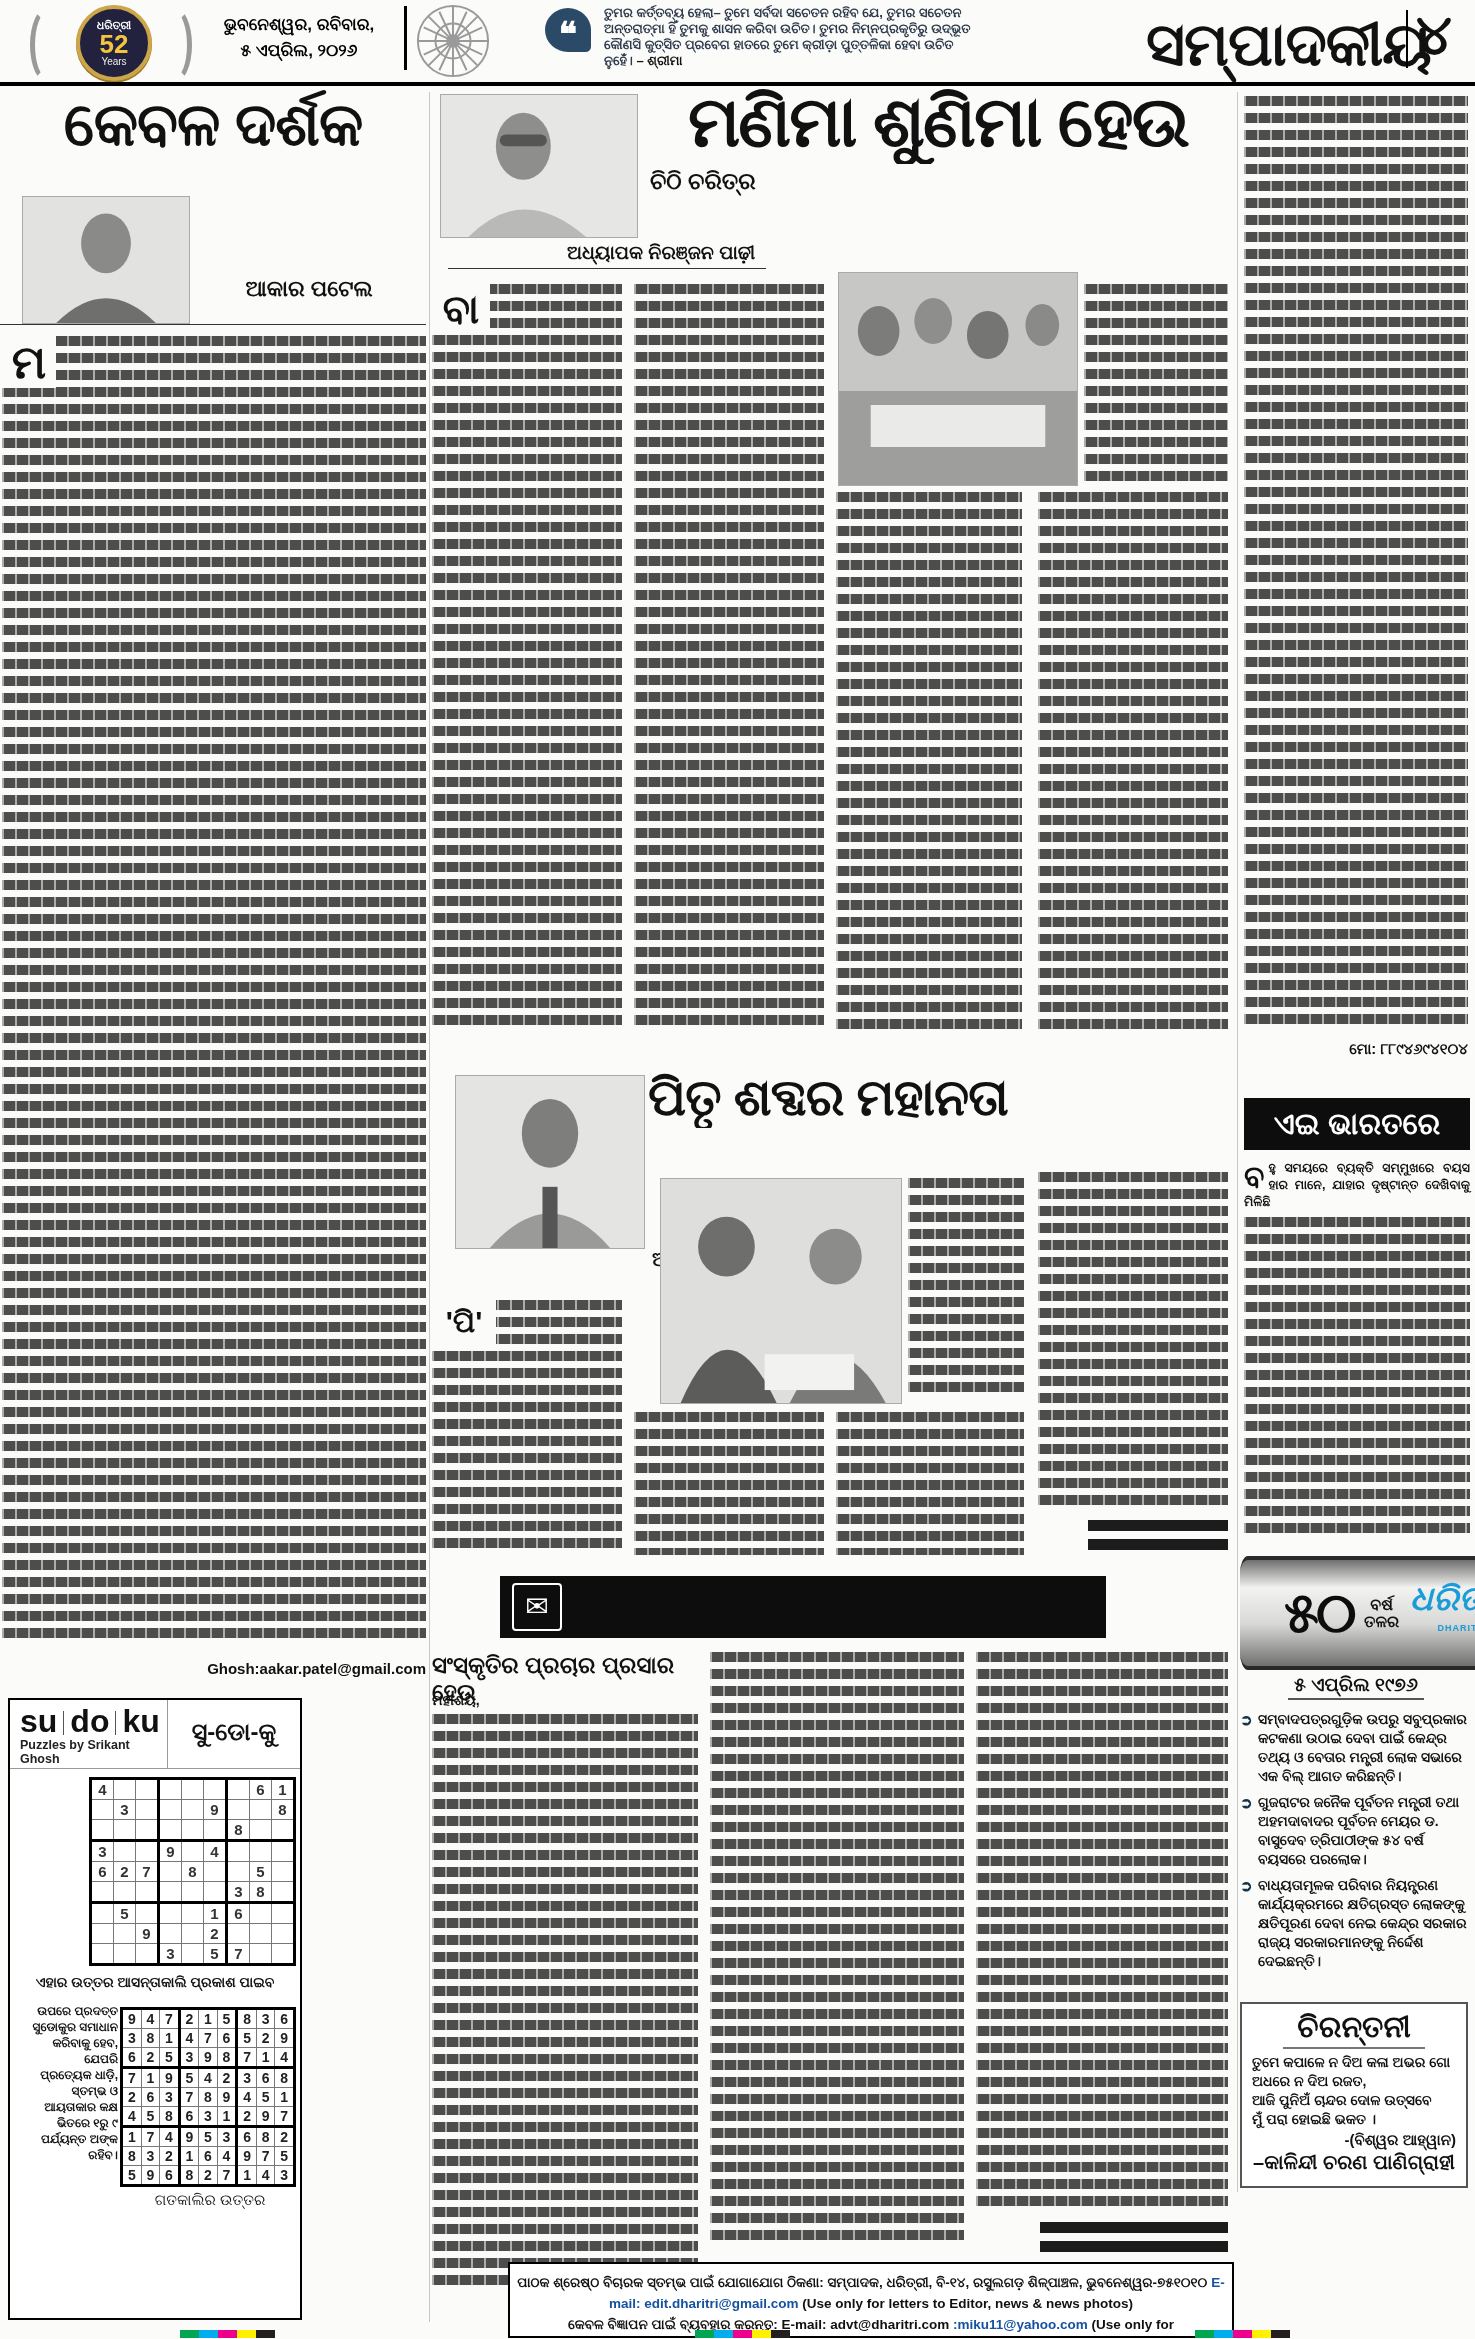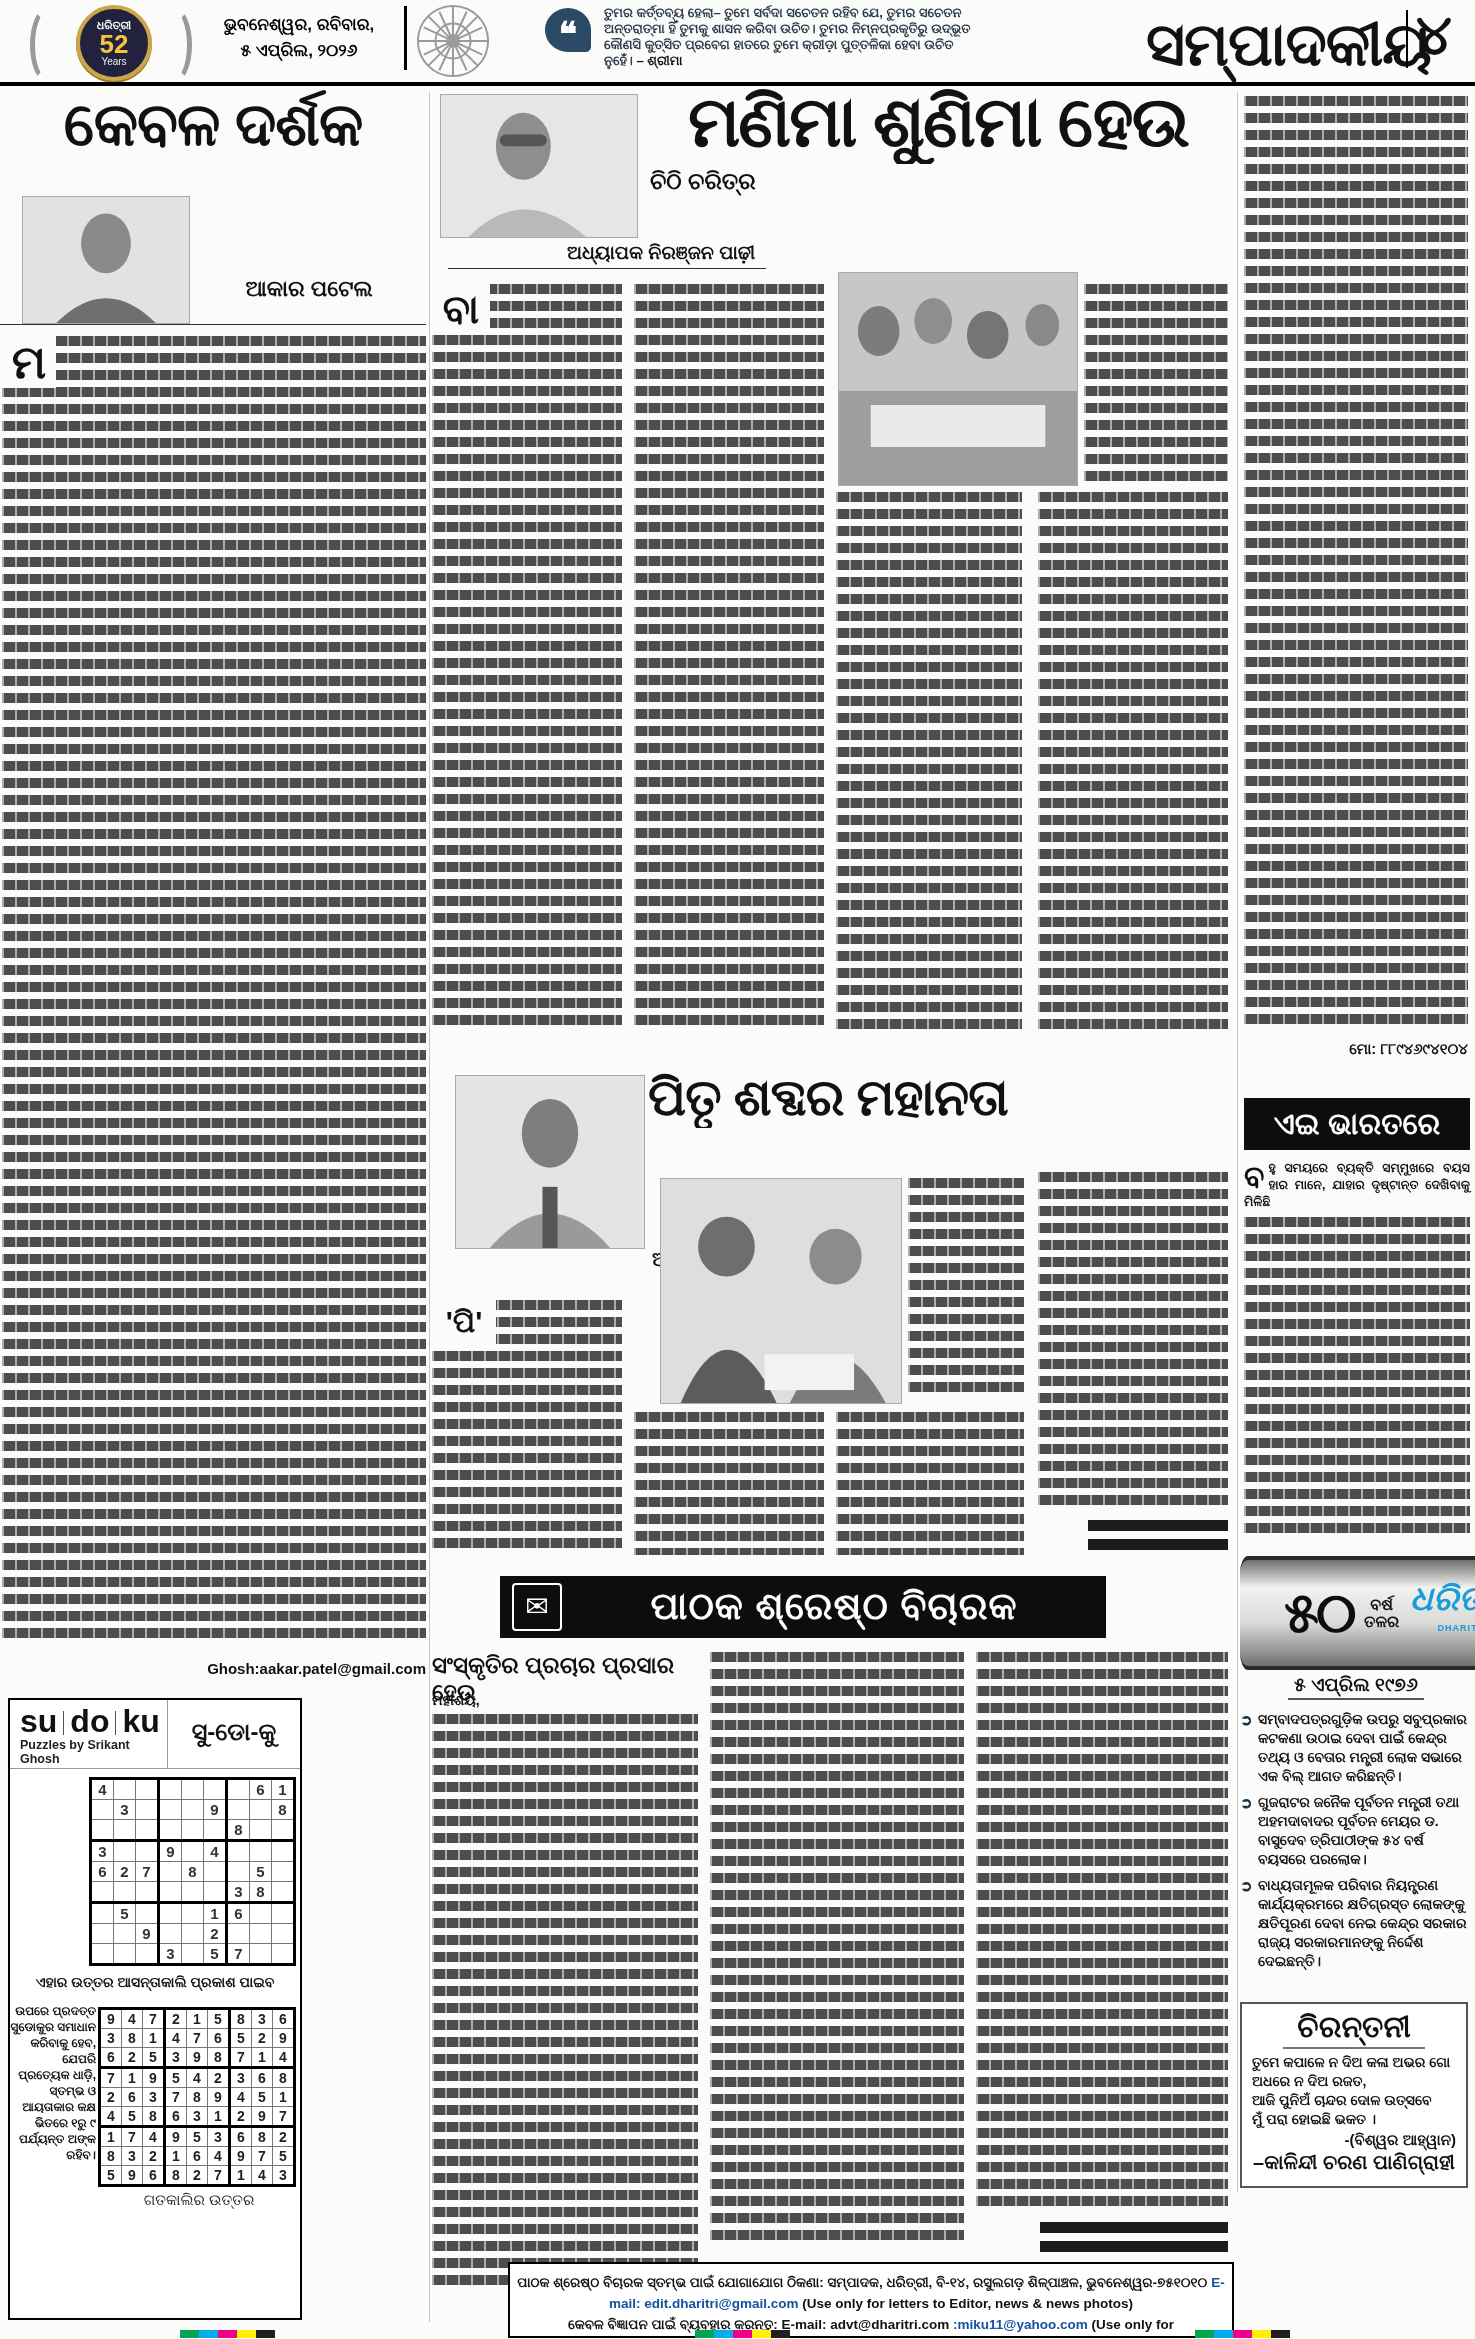--- a/index.html
+++ b/index.html
@@ -83,21 +83,21 @@
   .sudoku-brand .sep{display:inline-block;width:1px;height:24px;background:#555;margin:0 6px;vertical-align:-3px;}
   .sudoku-credit{font-size:12.5px;font-weight:bold;color:#222;margin-top:2px;}
   .sudoku-odia{flex:1;text-align:center;font-size:24px;font-weight:bold;line-height:64px;}
   table.sgrid{border-collapse:collapse;border:3px solid #000;margin:8px 4px 0 auto;}
   table.sgrid td{width:21px;height:19px;border:1px solid #777;text-align:center;font-size:15px;font-weight:bold;color:#333;padding:0;}
   table.sgrid td:nth-child(3n){border-right:3px solid #000;}
   table.sgrid tr:nth-child(3n) td{border-bottom:3px solid #000;}
   table.sgrid.sol td{width:20px;height:18px;font-size:14px;color:#222;}
   .sudoku-note{text-align:center;font-size:14px;font-weight:bold;margin-top:8px;}
   .sudoku-bottom{display:flex;margin-top:8px;}
-  .sudoku-instr{width:86px;font-size:12px;font-weight:bold;text-align:right;line-height:16px;padding:4px 2px 0 0;}
+  .sudoku-instr{width:86px;font-size:12px;font-weight:bold;text-align:right;line-height:16px;padding:4px 2px 0 22px;}
   .sudoku-solwrap{flex:1;}
   .sudoku-caption{text-align:center;font-size:15px;margin-top:4px;}
   
   .regmark{position:absolute;height:8px;display:flex;}
   .regmark div{width:19px;height:8px;}
 </style>
 </head>
 <body>
 
 <div class="page">
@@ -488,21 +488,20 @@
     </svg>
   </div>
   <div class="abs ft" style="left:634px;top:1412px;width:190px;height:143px;"></div>
   <div class="abs ft" style="left:908px;top:1178px;width:116px;height:221px;"></div>
   <div class="abs ft" style="left:836px;top:1412px;width:188px;height:143px;"></div>
   <div class="abs ft" style="left:1038px;top:1172px;width:190px;height:340px;"></div>
   <div class="abs ftb" style="left:1088px;top:1520px;width:140px;height:30px;"></div>
 
   <div class="abs readers-banner">
     <div class="mail-icon-box"><span>✉</span></div>
-    <div class="readers-title">ପାଠକ ଶ୍ରେଷ୍ଠ ବିଚାରକ</div>
   </div>
 
   <div class="abs letter-heading" style="left:432px;top:1652px;width:290px;">ସଂସ୍କୃତିର ପ୍ରଚାର ପ୍ରସାର ହେଉ</div>
   <div class="abs salutation" style="left:432px;top:1692px;">ମହାଶୟ,</div>
   <div class="abs ft" style="left:432px;top:1714px;width:266px;height:578px;"></div>
   <div class="abs ft" style="left:710px;top:1652px;width:254px;height:595px;"></div>
   <div class="abs ft" style="left:976px;top:1652px;width:252px;height:560px;"></div>
   <div class="abs ftb" style="left:1040px;top:2222px;width:188px;height:30px;"></div>
 
   <div class="abs contact-box">

